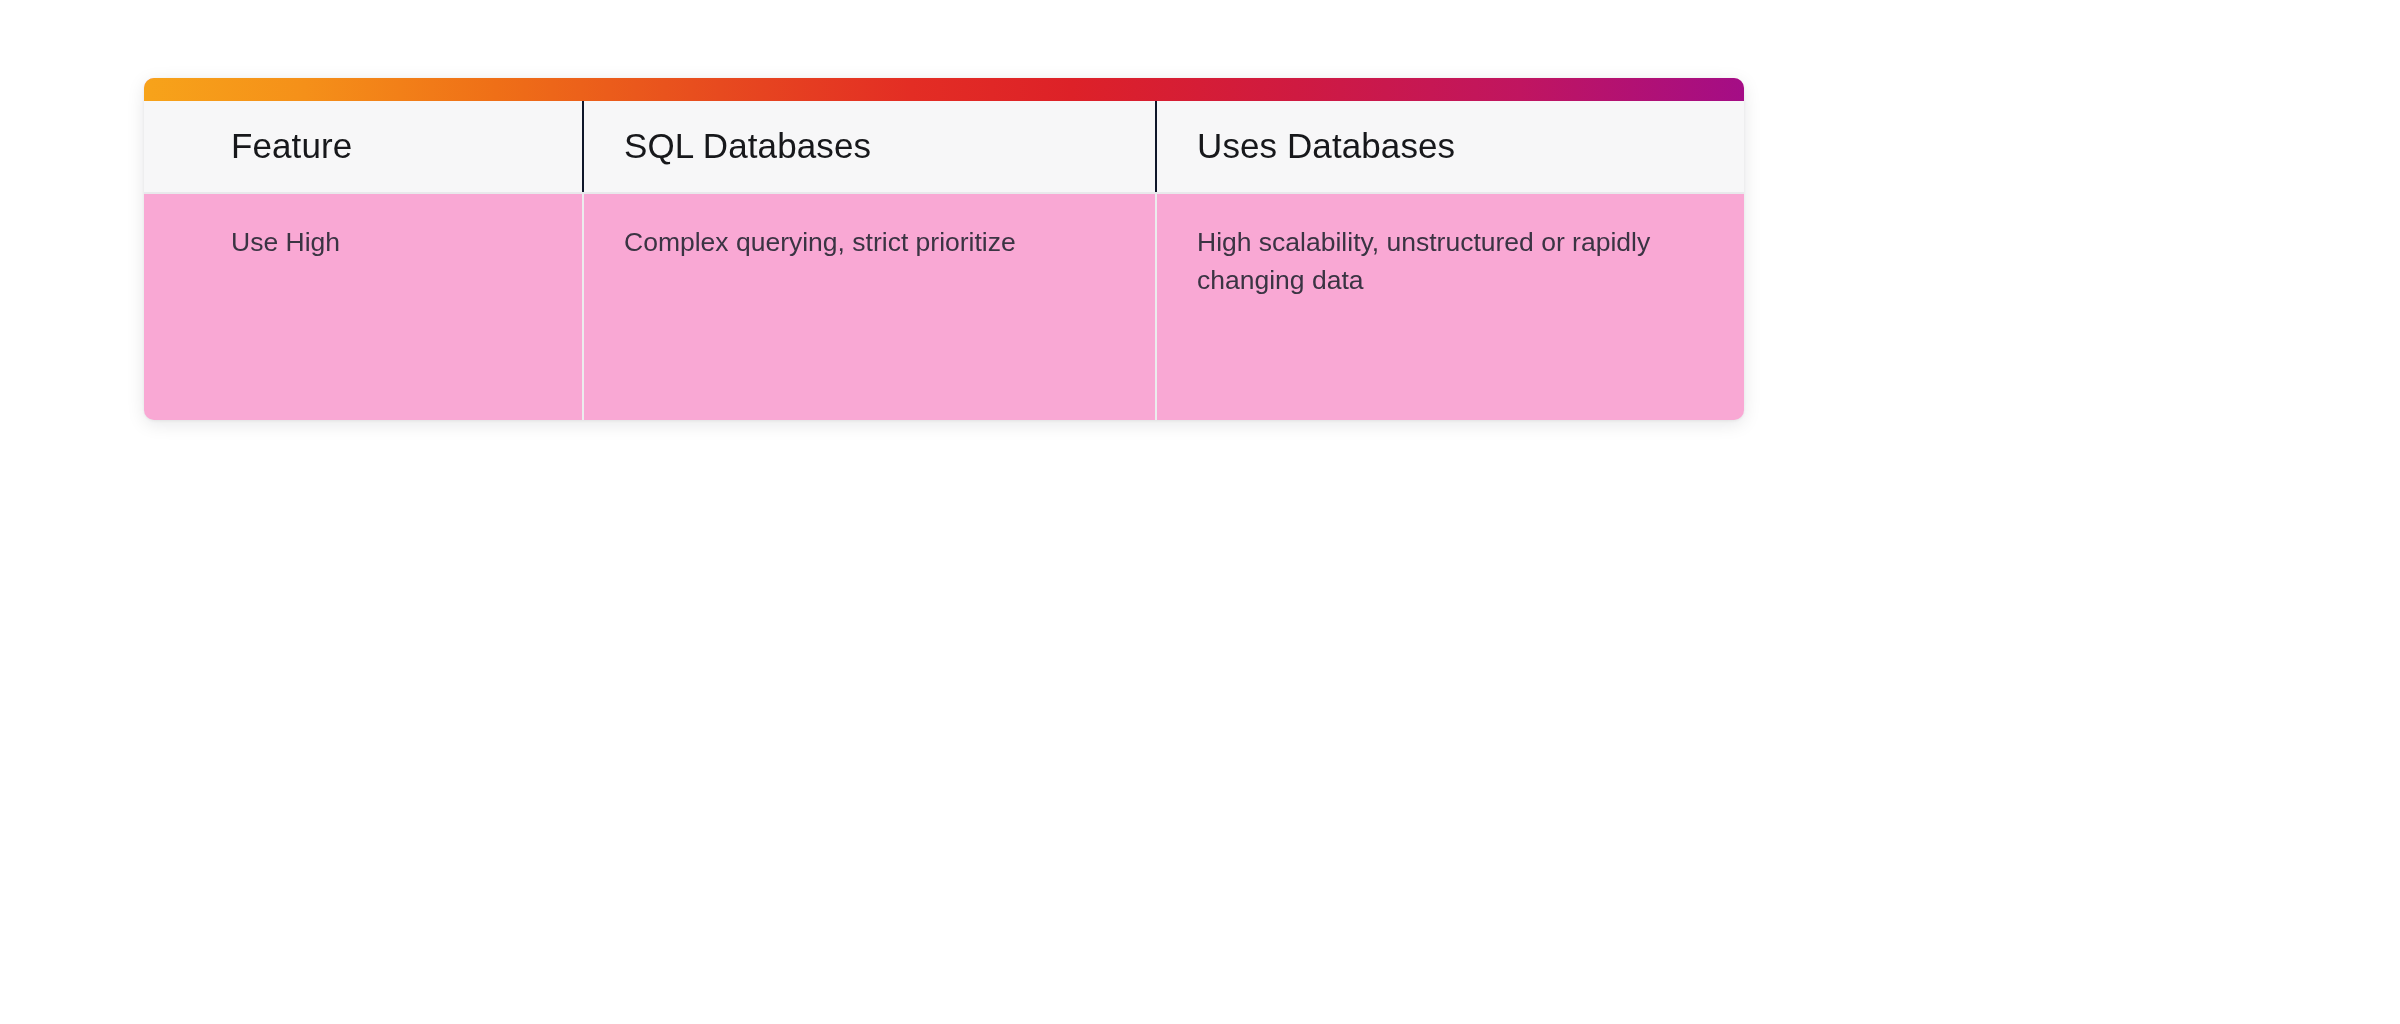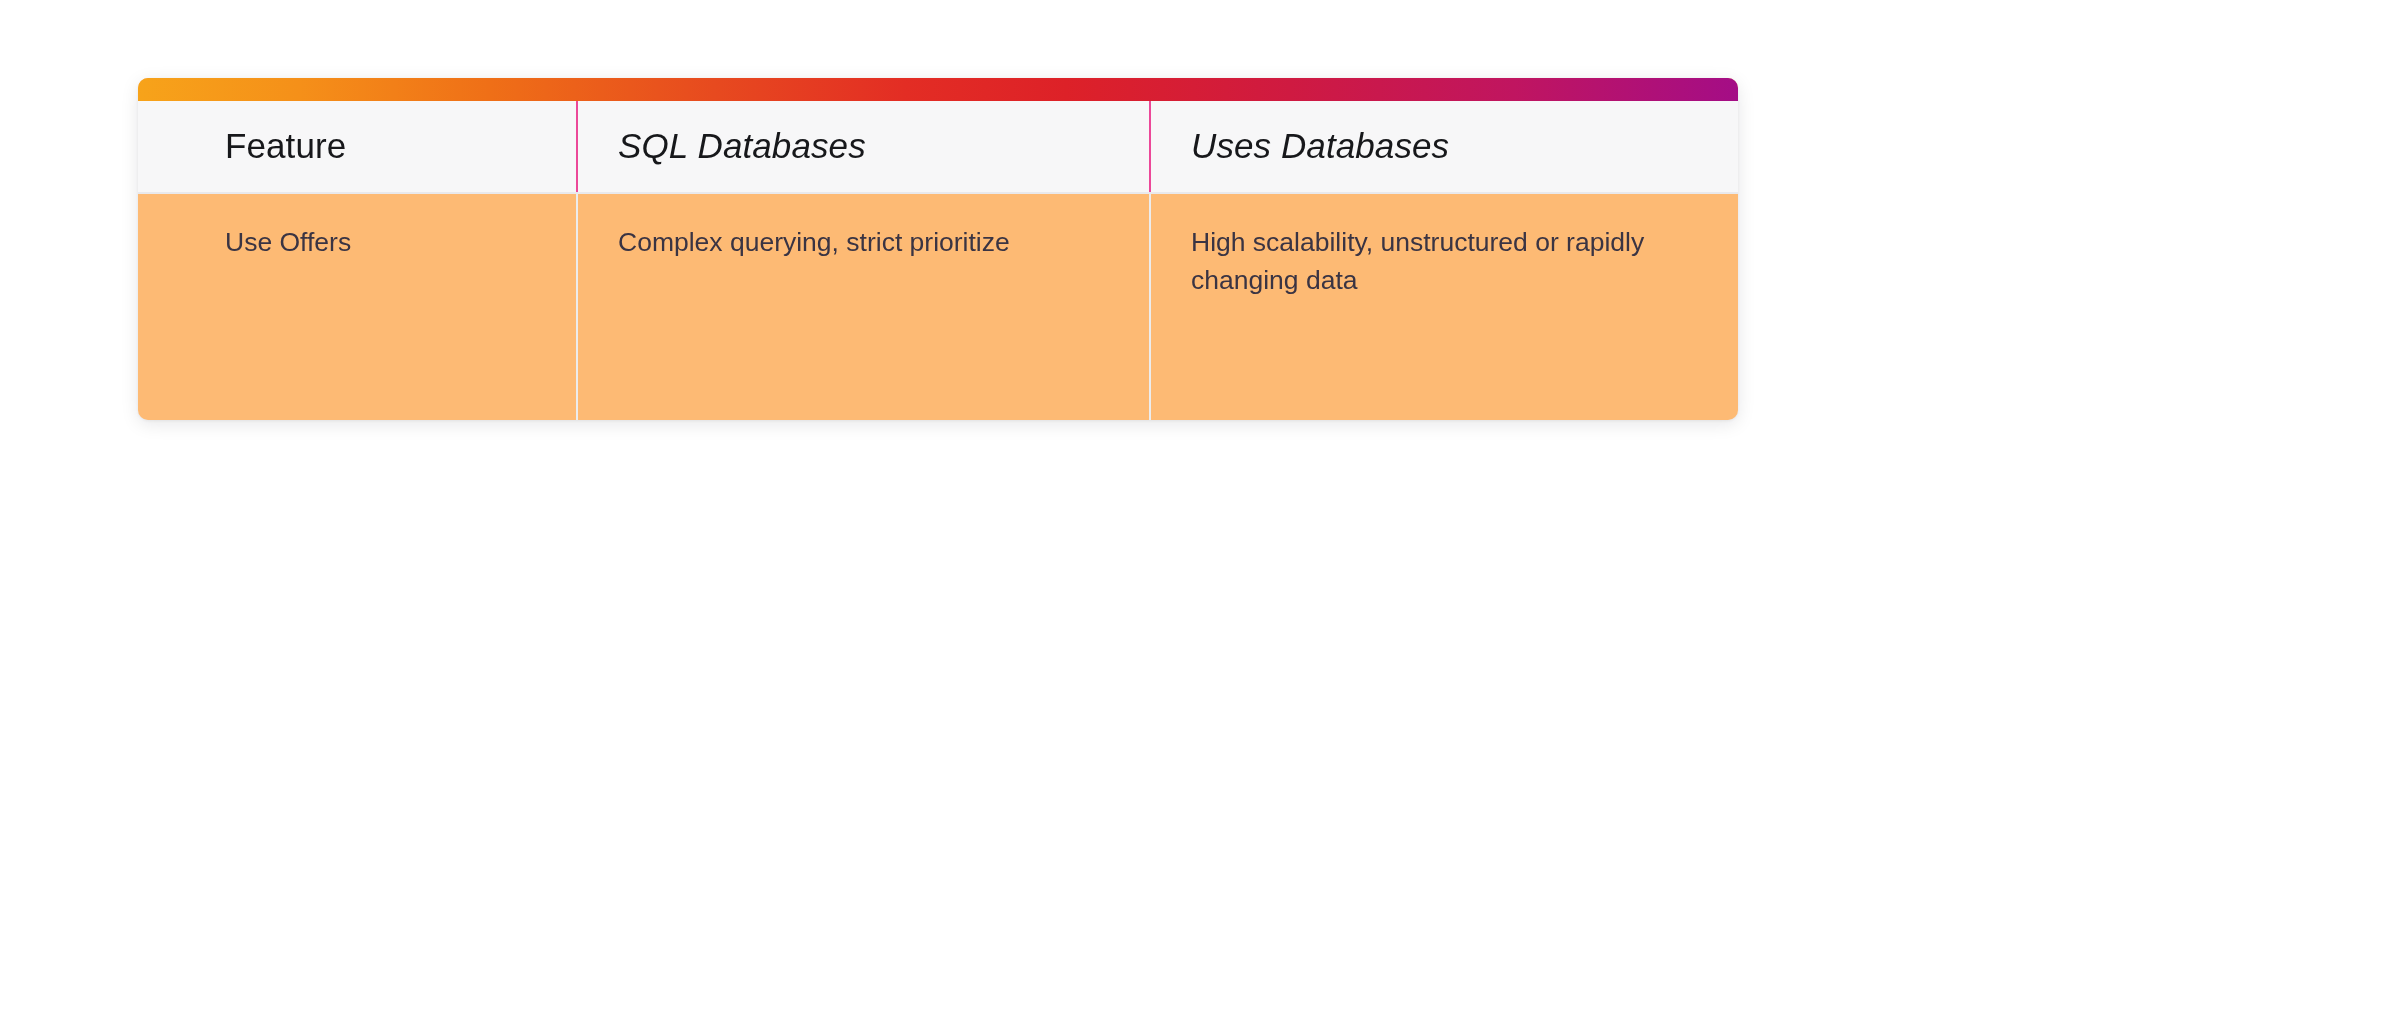--- a/index.html
+++ b/index.html
@@ -16,24 +16,24 @@
     position: relative;
     width: 2400px;
     height: 1024px;
     background: #ffffff;
     overflow: hidden;
   }
 
   
   .table-card {
     position: absolute;
-    left: 138px;
+    left: 144px;
     top: 78px;
     width: 1600px;
-    background: #fdba74;
+    background: #f9a8d4;
     border-radius: 10px;
     box-shadow: 0 4px 18px rgba(16,18,28,0.10),
                 0 1px 3px rgba(16,18,28,0.06);
     overflow: hidden;
   }
 
   
   .accent-bar {
     height: 23px;
     width: 100%;
@@ -68,21 +68,21 @@
     font-size: 35px;
     line-height: 1.18;
     color: #17181b;
     padding: 24px 30px 26px 87px;
     border-bottom: 2px solid #e9e9ec;
     vertical-align: middle;
     letter-spacing: 0.1px;
   }
   thead th.col-sql,
   thead th.col-nosql { padding-left: 40px; }
-  thead th + th { border-left: 2px solid #ec4899; font-style: italic; }
+  thead th + th { border-left: 2px solid #0f172a; }
 
   tbody td {
     text-align: left;
     font-weight: 400;
     font-size: 26.5px;
     line-height: 1.42;
     color: #3a3443;
     padding: 30px 34px 30px 87px;
     vertical-align: top;
     border-bottom: 2px solid #efeff1;
@@ -121,21 +121,21 @@
         </tr>
       </thead>
 
       <tbody>
 
 
 
 
 
         <tr>
-          <td class="col-feature">Use Offers</td>
+          <td class="col-feature">Use High</td>
           <td class="col-sql">Complex querying, strict prioritize</td>
           <td class="col-nosql">High scalability, unstructured or rapidly changing data</td>
         </tr>
 
       </tbody>
     </table>
 
   </div>
 </div>
 

